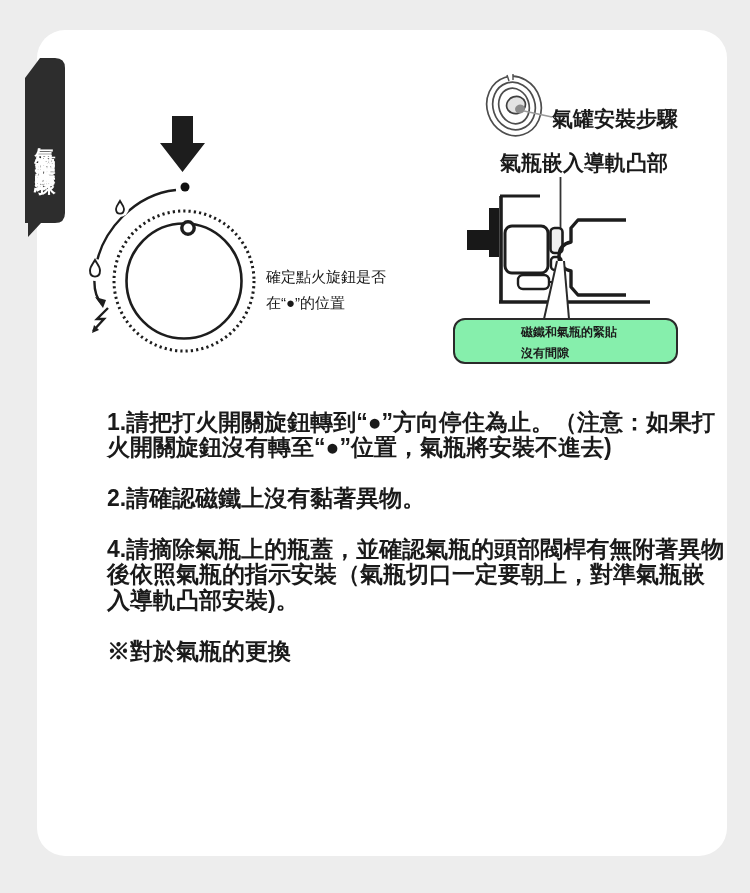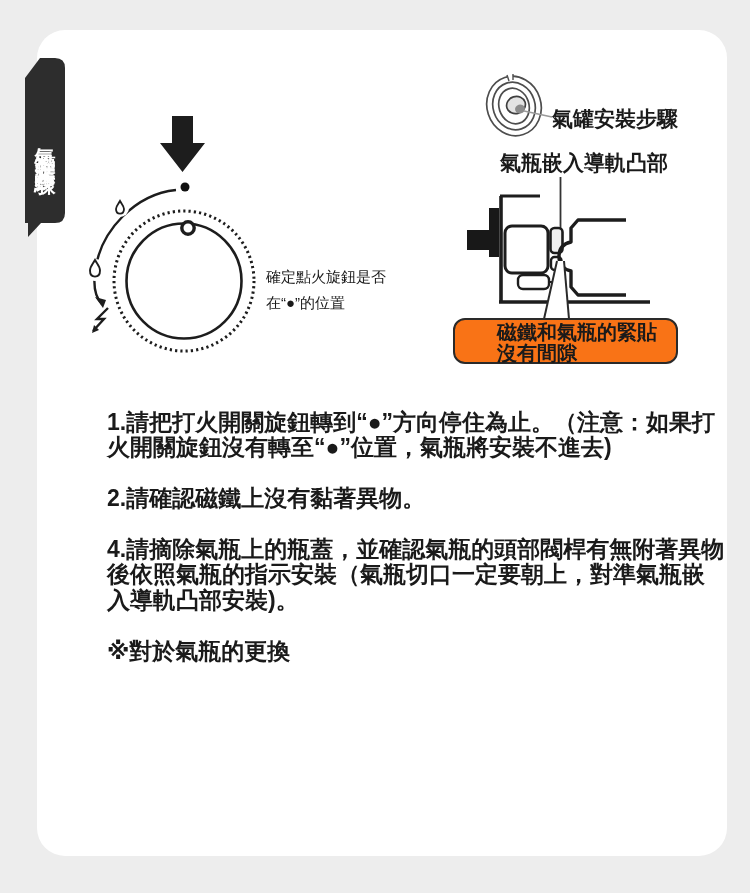--- a/index.html
+++ b/index.html
@@ -28,28 +28,28 @@
     left:266px;top:228px;width:180px;
     font-size:15px;line-height:26px;font-weight:400;margin-top:36px;
   }
   
   #head-svg{left:482px;top:70px;}
   #head-label{left:552px;top:105px;font-size:21px;font-weight:700;}
   #rail-label{left:500px;top:149px;font-size:21px;font-weight:700;}
   #mech-svg{left:450px;top:175px;}
   #callout{
     left:453px;top:318px;width:225px;height:46px;
-    background:#f97316;border:2.5px solid #2a2a2a;border-radius:12px;
-    box-sizing:border-box;padding:2px 6px 2px 42px;
-    font-size:20px;line-height:21px;font-weight:700;
+    background:#86efac;border:2.5px solid #2a2a2a;border-radius:12px;
+    box-sizing:border-box;padding:2px 6px 2px 66px;
+    font-size:12px;line-height:21px;font-weight:700;
   }
   
   #steps{left:73px;top:410px;width:618px;font-size:23px;line-height:25.4px;font-weight:600;margin-left:34px;}
   #steps p{margin:0 0 25.4px 0;}
-  #note p{margin:0;}
+  #note p{margin:0;font-family:Liberation Serif, serif;}
   svg{display:block;}
 </style>
 </head>
 <body>
 
 <div id="card" class="abs"></div>
 
 <svg id="ribbon" class="abs" width="42" height="185" viewBox="0 0 42 185">
   <path d="M1,21 L16,1 H31 Q41,1 41,11 V156 Q41,166 31,166 H17 L4,180 V166 H1 Z" fill="#2d2d2d"></path>
 </svg>

